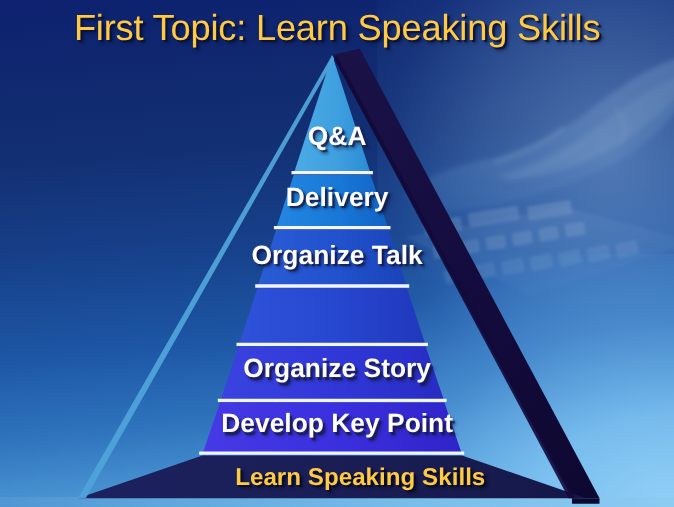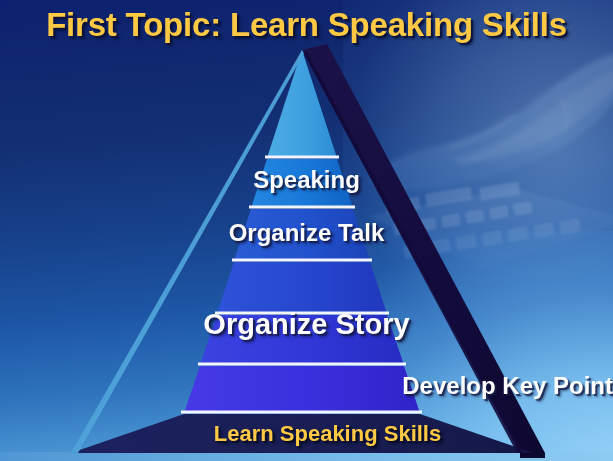--- a/index.html
+++ b/index.html
@@ -76,21 +76,21 @@
   }
 
   
   #title {
     position: absolute;
     left: 0;
     top: 6px;
     width: 613px;
     text-align: center;
     font-size: 33px;
-    font-weight: bold;
+    font-weight: normal;
     letter-spacing: -0.2px;
     color: #ffc943;
     text-shadow: 2px 2px 0 rgba(10,18,55,0.85), 3px 3px 3px rgba(5,10,35,0.55);
     white-space: nowrap;
     z-index: 40;
   }
 
   
   #pyramid-wrap {
     position: absolute;
@@ -272,20 +272,21 @@
         <line x1="249" y1="207" x2="355" y2="207"></line>
         <line x1="232" y1="260" x2="372" y2="260"></line>
         <line x1="215" y1="313" x2="389" y2="313"></line>
         <line x1="198" y1="364" x2="406" y2="364"></line>
         <line x1="181" y1="412" x2="422" y2="412"></line>
       </g>
     </svg>
   </div>
 
   <div id="labels">
-    <div class="lvl-label" style="top:166px; font-size:24px;">Speaking</div>
+    <div class="lvl-label" style="top:111px; font-size:24px;">Q&amp;A</div>
+    <div class="lvl-label" style="top:166px; font-size:24px;">Delivery</div>
     <div class="lvl-label" style="top:219px; font-size:24px;">Organize Talk</div>
-    <div class="lvl-label" style="top:308px; font-size:29px;">Organize Story</div>
-    <div class="lvl-label" style="top:372px; font-size:24px;text-align:right;">Develop Key Point</div>
+    <div class="lvl-label" style="top:322px; font-size:24px;">Organize Story</div>
+    <div class="lvl-label" style="top:372px; font-size:24px;">Develop Key Point</div>
     <div class="lvl-label gold" style="top:421px; font-size:22px;padding-left:21px;">Learn Speaking Skills</div>
   </div>
 
 </div>
 
 </body></html>

